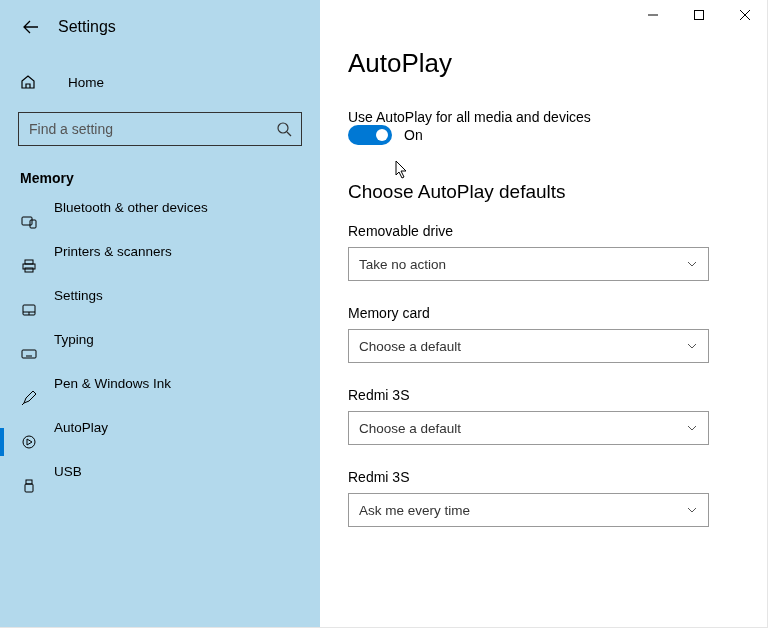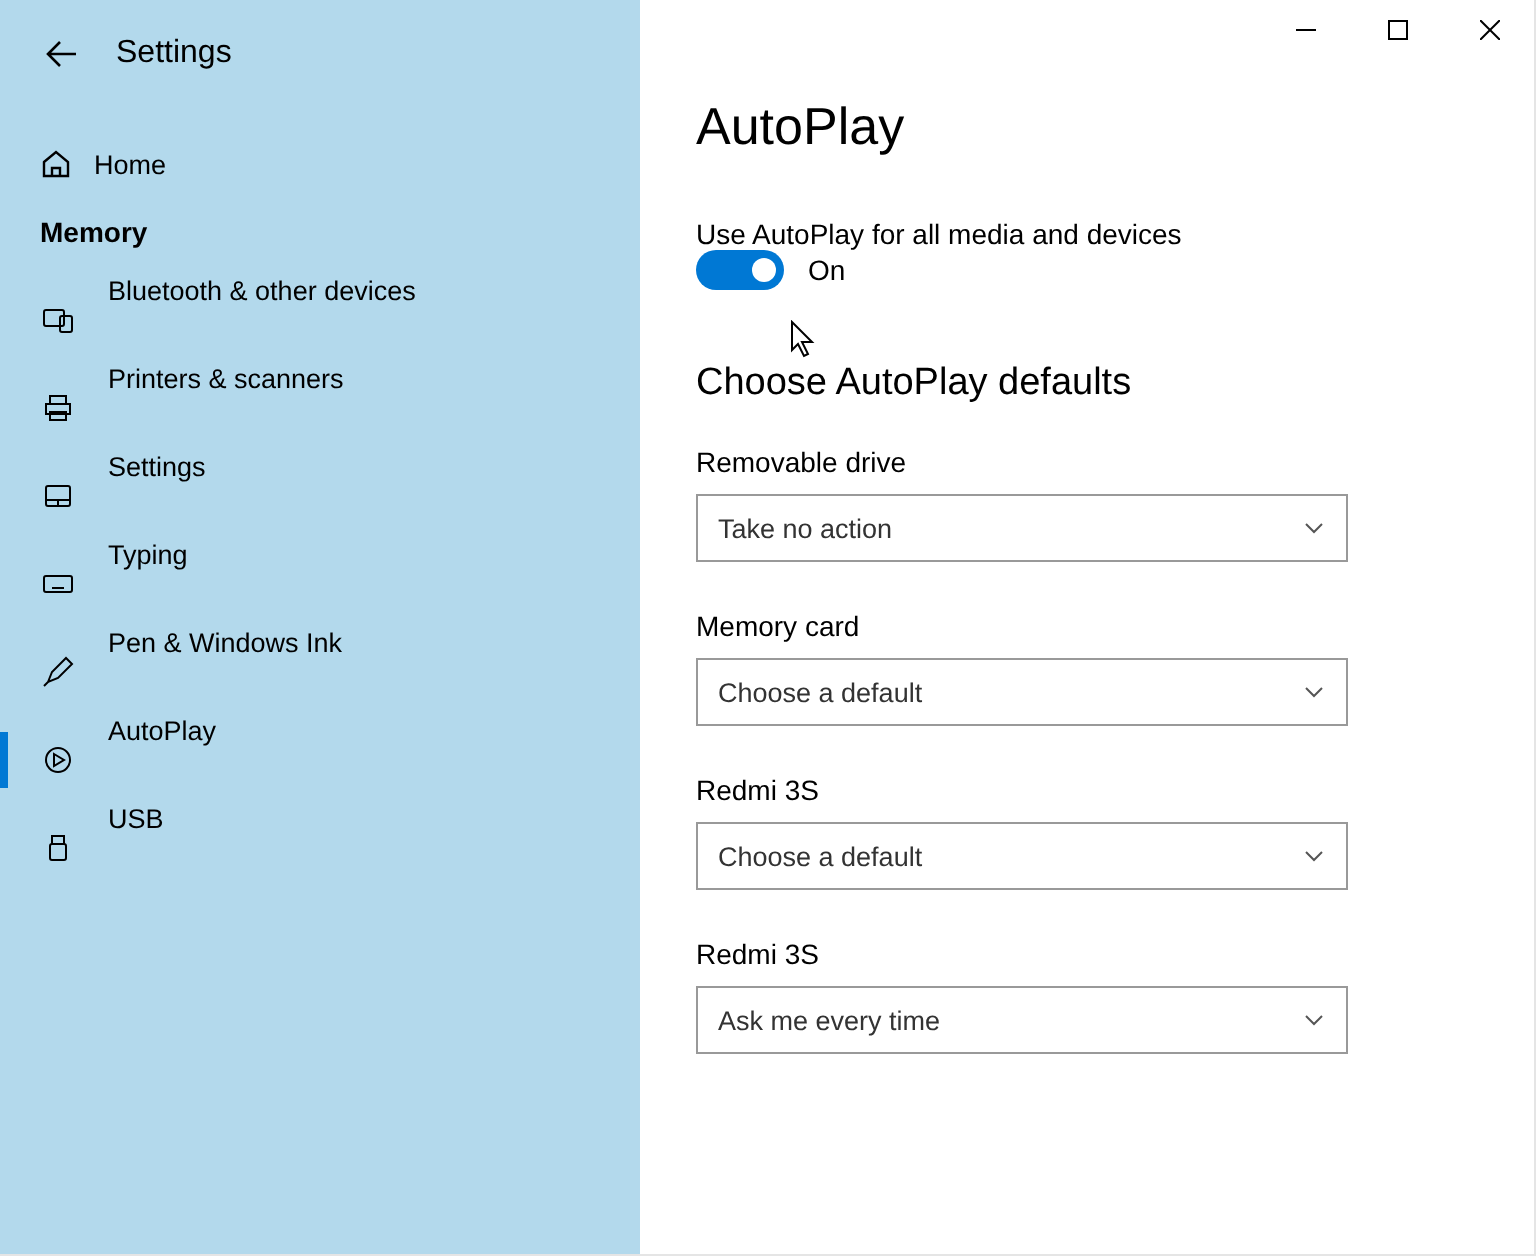--- a/index.html
+++ b/index.html
@@ -3,21 +3,21 @@
 <meta charset="utf-8">
 <style>
 * { margin: 0; padding: 0; box-sizing: border-box; font-family: "Segoe UI", sans-serif; }
 body { width: 768px; height: 628px; background: #fff; overflow: hidden; display: flex; border-right: 1px solid #e5e5e5; border-bottom: 1px solid #e5e5e5; }
 .sidebar { width: 320px; height: 100%; background: #b3d9ec; display: flex; flex-direction: column; padding-top: 8px; }
 .top-row { display: flex; align-items: center; height: 38px; padding-left: 20px; gap: 16px; }
 .back-btn { width: 22px; height: 22px; display: flex; align-items: center; justify-content: center; cursor: pointer; }
 .window-title { font-size: 16px; color: #000; }
 .titlebar-right { position: absolute; right: 0; top: 0; display: flex; }
 .titlebar-btn { width: 46px; height: 30px; display: flex; align-items: center; justify-content: center; cursor: pointer; }
-.home-row { display: flex; align-items: center; height: 36px; padding-left: 20px; margin-top: 18px; gap: 11px; cursor: pointer; }
+.home-row { display: flex; align-items: center; height: 36px; padding-left: 20px; margin-top: 18px; gap: 32px; cursor: pointer; }
 .home-row span { font-size: 13.5px; color: #000; }
 .search-wrap { margin: 12px 18px 16px 18px; position: relative; }
 .search-input { width: 100%; height: 34px; border: 1px solid #333; background: transparent; padding: 0 34px 0 10px; font-size: 14px; color: #444; outline: none; }
 .search-input::placeholder { color: #555; }
 .search-icon { position: absolute; right: 10px; top: 50%; transform: translateY(-50%); }
 .section-title { font-size: 14px; font-weight: 600; color: #000; padding: 8px 20px 14px 20px; }
 .nav-list { display: flex; flex-direction: column; }
 .nav-item { display: flex; height: 44px; padding-left: 20px; gap: 16px; cursor: pointer; position: relative; }
 .nav-item .icon { width: 18px; display: flex; align-items: center; justify-content: center; }
 .nav-item span.label { font-size: 13.5px; color: #000; }
@@ -26,21 +26,21 @@
 .page-heading { font-size: 26px; font-weight: 400; color: #000; margin-bottom: 30px; }
 .setting-label { font-size: 14px; color: #000000; margin-bottom: 0; }
 .toggle-row { display: flex; align-items: center; gap: 12px; margin-bottom: 10px; }
 .toggle { width: 44px; height: 20px; border-radius: 10px; background: #0078d4; position: relative; cursor: pointer; }
 .toggle-knob { width: 12px; height: 12px; border-radius: 50%; background: #fff; position: absolute; right: 4px; top: 4px; }
 .toggle-text { font-size: 14px; }
 .cursor { position: absolute; left: 395px; top: 160px; pointer-events: none; }
 .sub-heading { font-size: 19px; font-weight: 400; color: #000; margin-top: 36px; margin-bottom: 20px; }
 .field-group { margin-bottom: 24px; }
 .field-label { font-size: 14px; color: #000; margin-bottom: 8px; }
-.select-box { width: 326px; height: 34px; border: 1px solid #999; background: #fff; display: flex; align-items: center; justify-content: space-between; padding: 0 10px; cursor: pointer; }
+.select-box { width: 361px; height: 34px; border: 1px solid #999; background: #fff; display: flex; align-items: center; justify-content: space-between; padding: 0 10px; cursor: pointer; }
 .select-box span { font-size: 13.5px; color: #333; }
 .chev { width: 12px; height: 12px; }
 </style>
 </head>
 <body>
 
 <div class="sidebar">
   <div class="top-row">
     <div class="back-btn">
       <svg width="16" height="16" viewBox="0 0 16 16">
@@ -50,20 +50,27 @@
     <div class="window-title">Settings</div>
   </div>
 
   <div class="home-row">
     <svg width="16" height="16" viewBox="0 0 16 16">
         <path d="M2 7 L8 2 L14 7 V14 H2 Z M6 14 V10 H10 V14" stroke="#000" stroke-width="1.2" fill="none"></path>
       </svg>
     <span class="label">Home</span>
   </div>
 
+  <div class="search-wrap">
+    <input class="search-input" placeholder="Find a setting" style="">
+    <svg class="search-icon" width="16" height="16" viewBox="0 0 16 16">
+        <circle cx="7" cy="7" r="5" stroke="#333" stroke-width="1.2" fill="none"></circle>
+        <line x1="11" y1="11" x2="15" y2="15" stroke="#333" stroke-width="1.2"></line>
+      </svg>
+  </div>
 
   <div class="section-title">Memory</div>
 
   <div class="nav-list">
     <div class="nav-item">
       <div class="icon">
           <svg width="16" height="16" viewBox="0 0 16 16">
             <rect x="1" y="3" width="10" height="8" rx="1" stroke="#000" fill="none"></rect>
             <rect x="9" y="6" width="6" height="8" rx="1" stroke="#000" fill="none"></rect>
           </svg>

